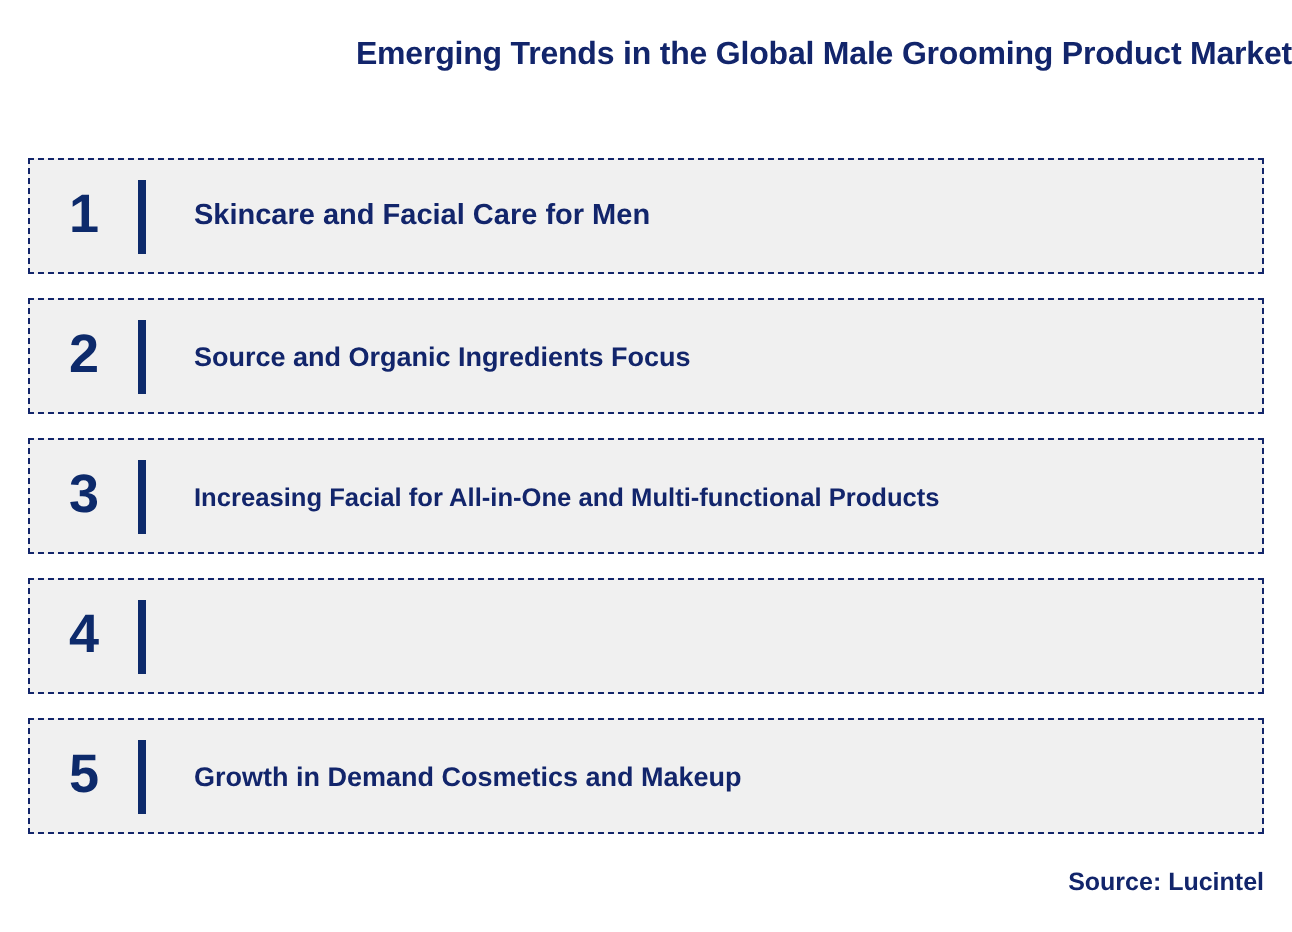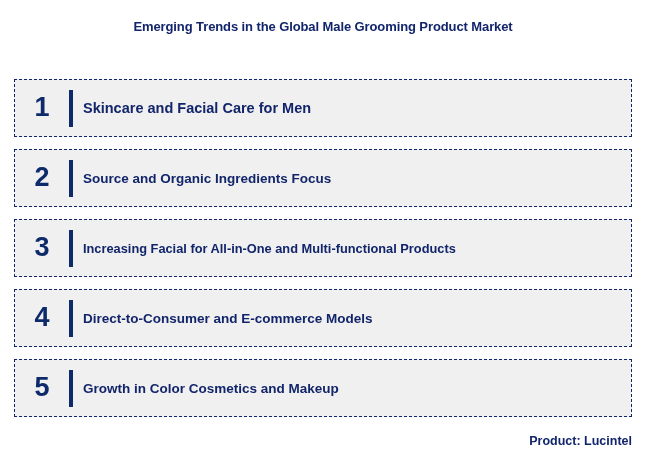--- a/index.html
+++ b/index.html
@@ -21,22 +21,22 @@
     top: 0;
     width: 646px;
     height: 466px;
   }
 
   #chart-title {
     position: absolute;
     left: 0;
     top: 19px;
     width: 646px;
-    text-align: center;
-    font-size: 13px;
+    text-align: right;
+    font-size: 16px;
     font-weight: bold;
     color: #12256b;
     letter-spacing: -0.1px;
     white-space: nowrap;
   }
 
   #trend-list {
     position: absolute;
     left: 14px;
     top: 79px;
@@ -70,21 +70,21 @@
 
   .trend-accent {
     flex: 0 0 auto;
     width: 4px;
     height: 37px;
     background: #0d2a6b;
   }
 
   .trend-label {
     flex: 1 1 auto;
-    padding-left: 10px;
+    padding-left: 24px;
     padding-right: 10px;
     color: #12256b;
     font-weight: bold;
     white-space: nowrap;
     overflow: hidden;
   }
 
   .trend-row[data-size="lg"] .trend-label { font-size: 14.5px; }
   .trend-row[data-size="md"] .trend-label { font-size: 13.5px; }
   .trend-row[data-size="sm"] .trend-label { font-size: 12.8px; }
@@ -122,26 +122,25 @@
 
     <div class="trend-row" data-size="sm">
       <div class="trend-rank">3</div>
       <div class="trend-accent"></div>
       <div class="trend-label">Increasing Facial for All-in-One  and Multi-functional  Products</div>
     </div>
 
     <div class="trend-row" data-size="md">
       <div class="trend-rank">4</div>
       <div class="trend-accent"></div>
-      <div class="trend-label">Direct-to-Consumer and E-commerce Models</div>
     </div>
 
     <div class="trend-row" data-size="md">
       <div class="trend-rank">5</div>
       <div class="trend-accent"></div>
-      <div class="trend-label">Growth in Color Cosmetics and Makeup</div>
+      <div class="trend-label">Growth in Demand Cosmetics and Makeup</div>
     </div>
 
   </div>
 
-  <div id="source-note">Product: Lucintel</div>
+  <div id="source-note">Source: Lucintel</div>
 
 </div>
 
 </body></html>

